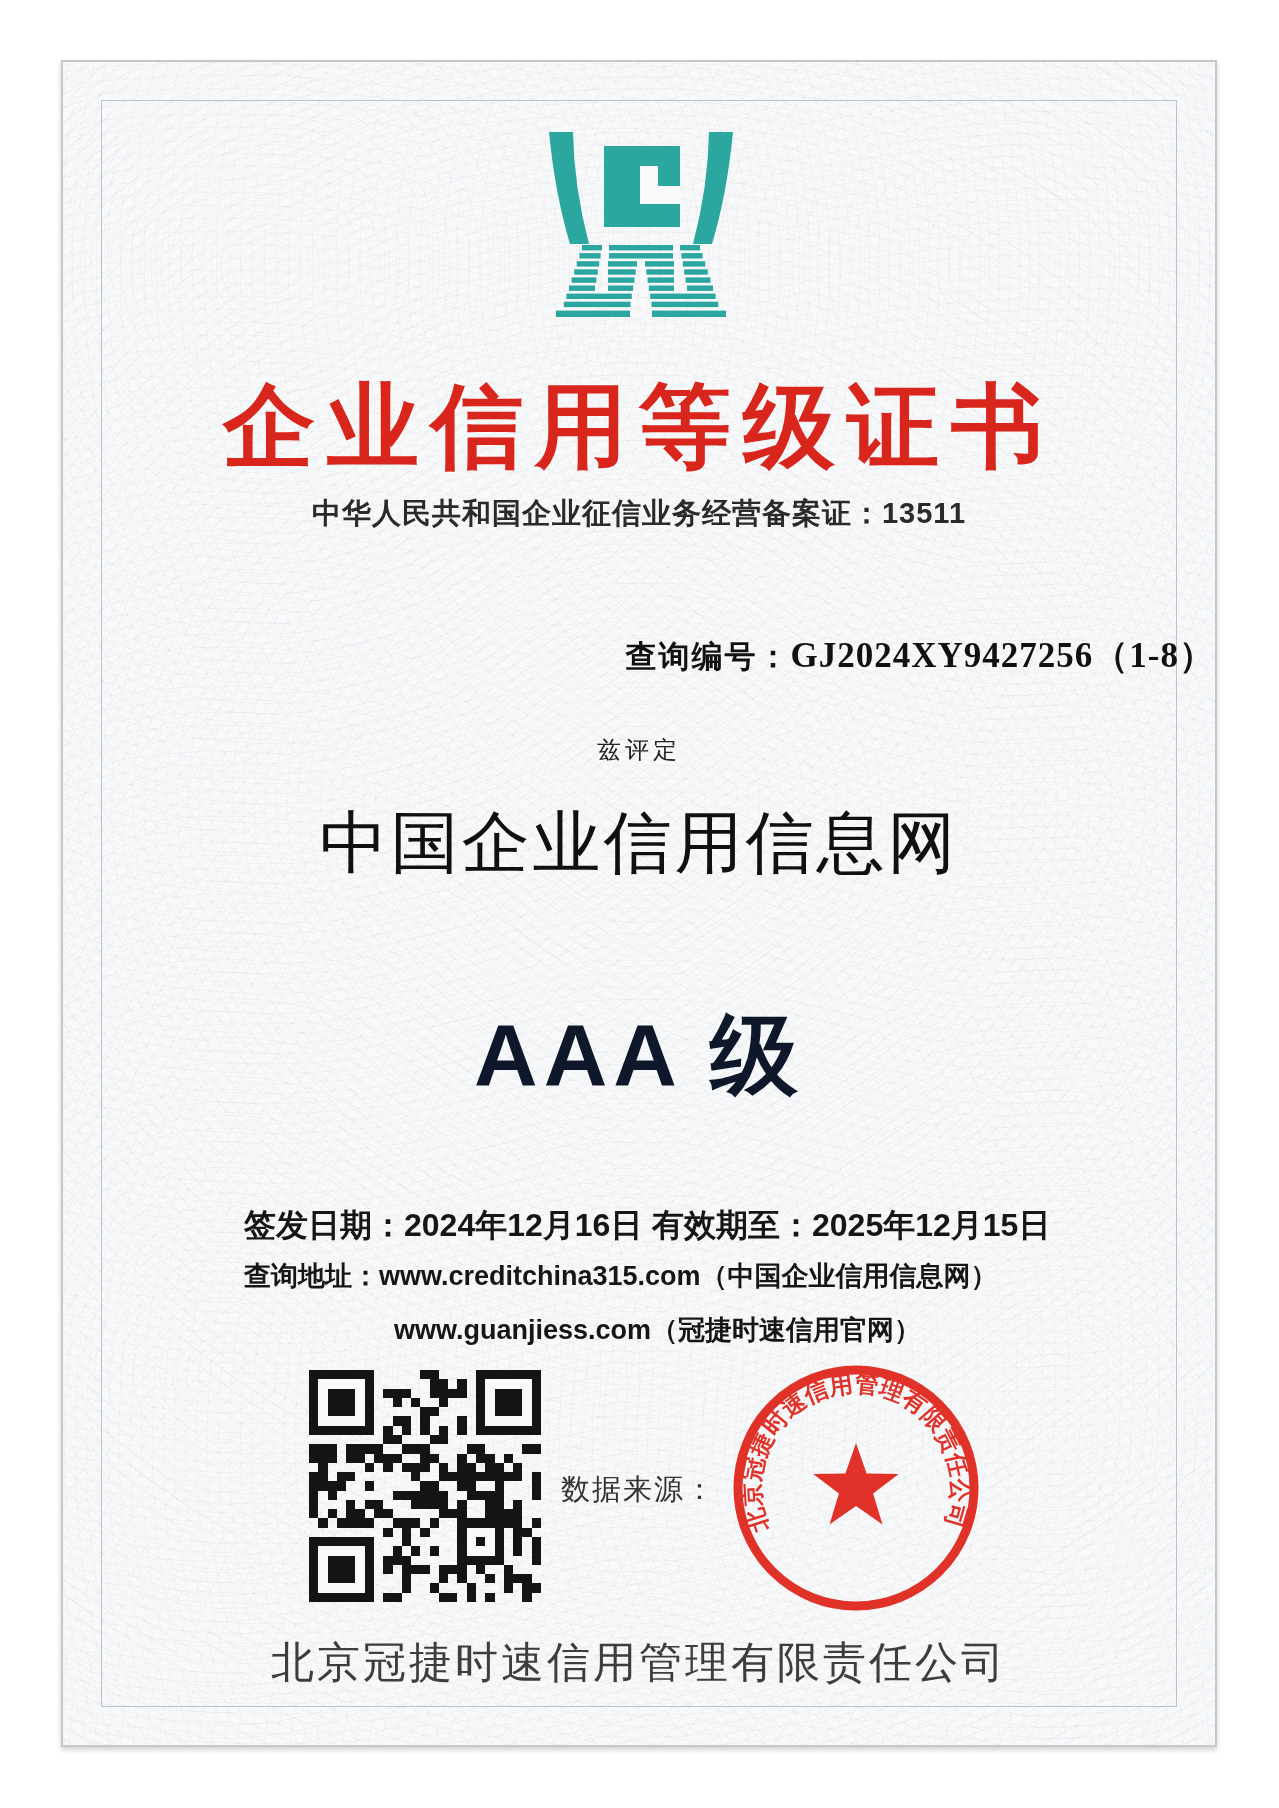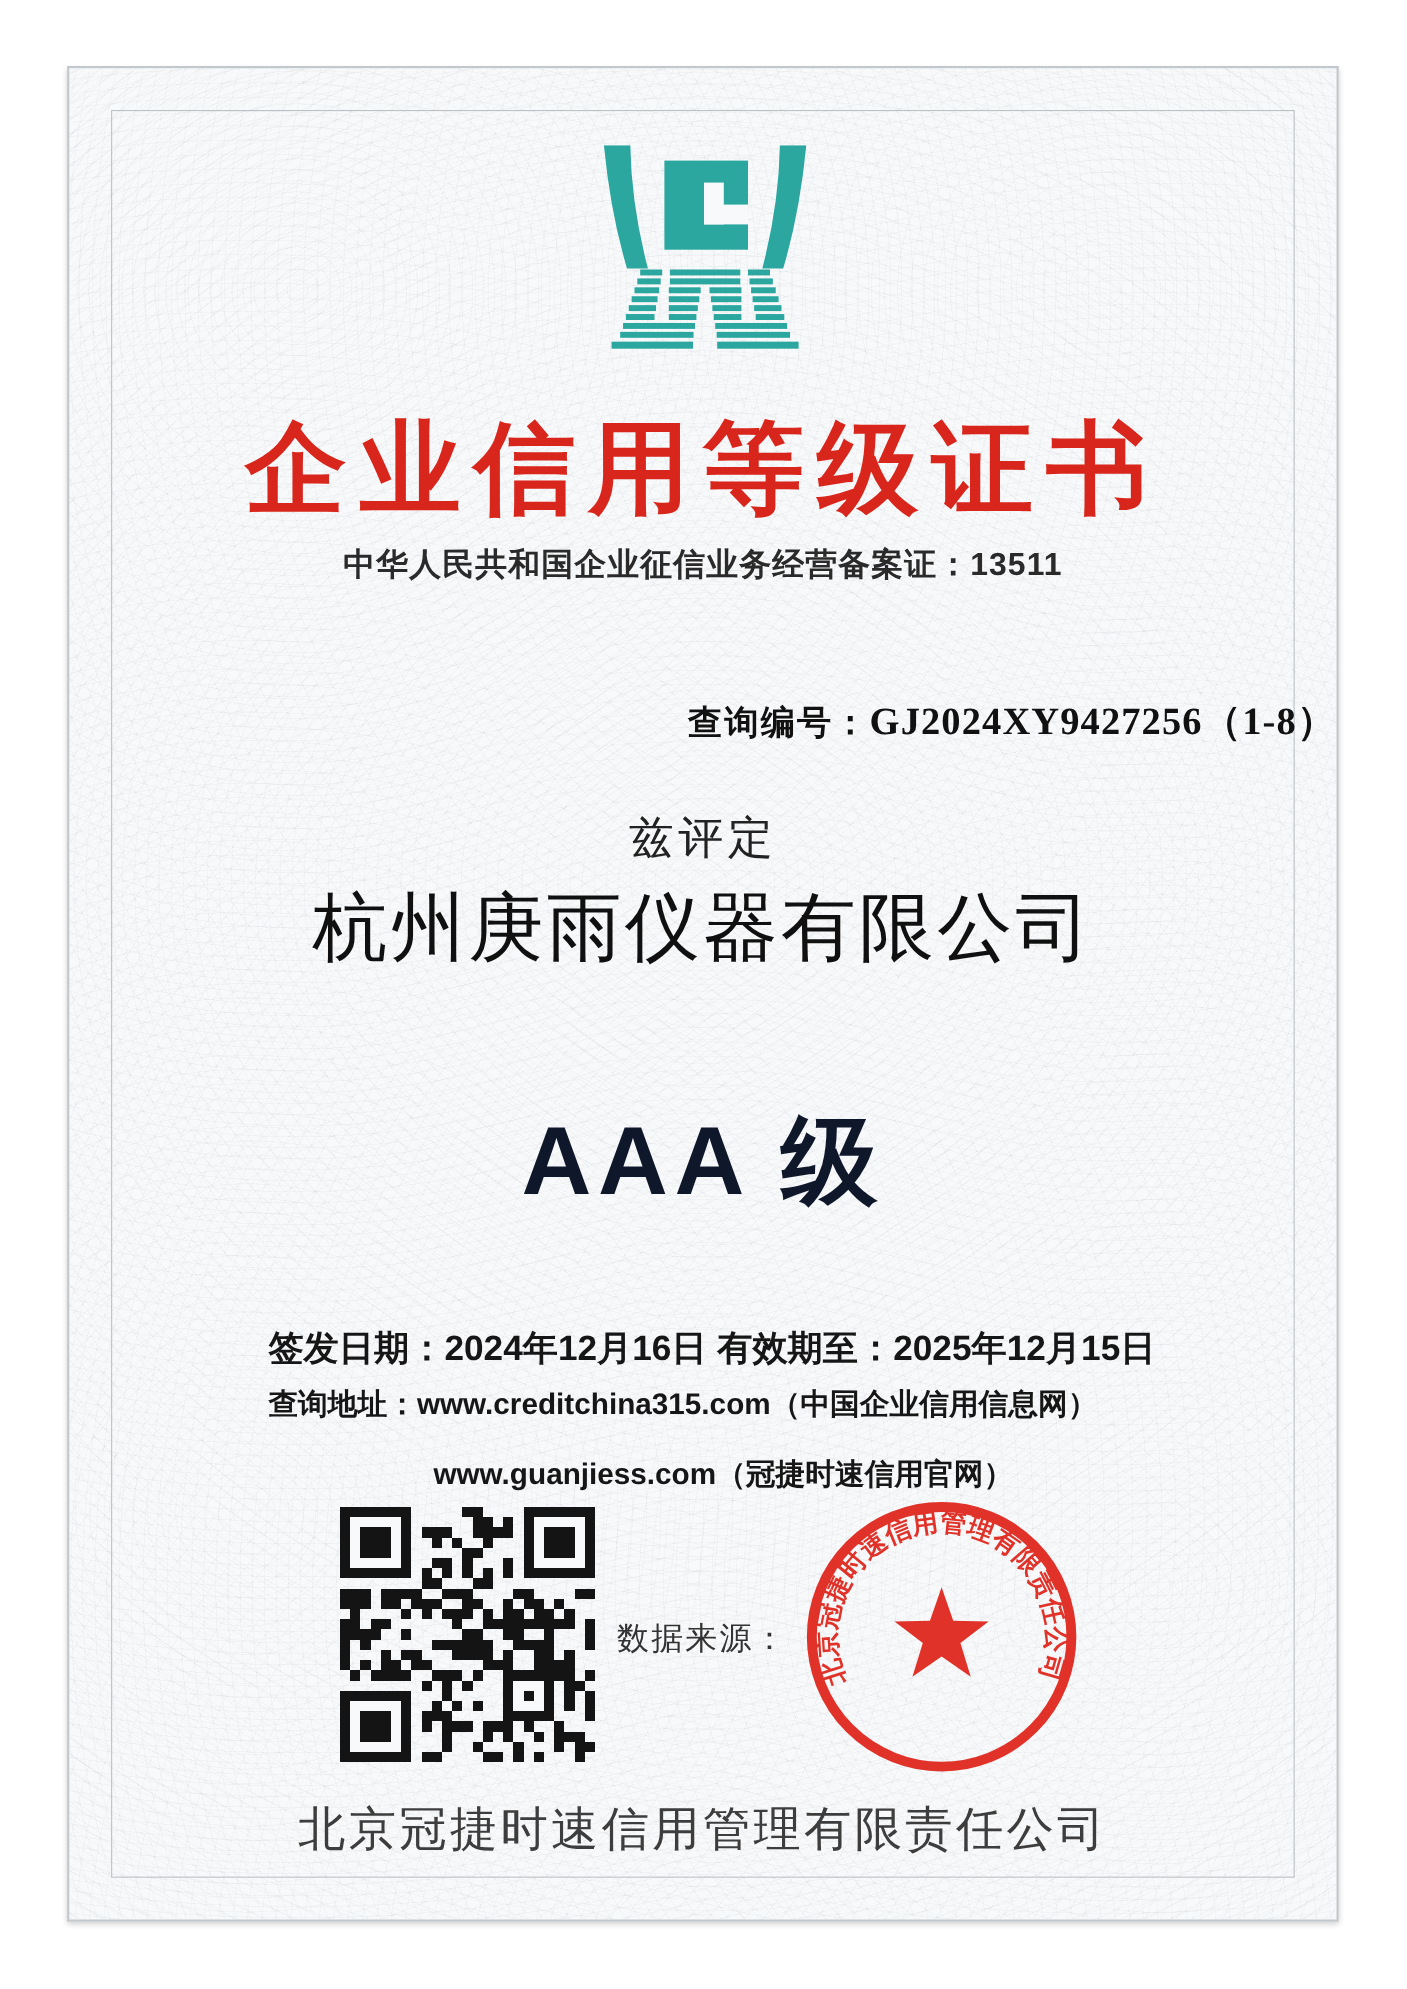--- a/index.html
+++ b/index.html
@@ -37,33 +37,33 @@
   .cert-title{
     top:318px;color:#D9261C;font-weight:bold;font-size:92px;line-height:1;
     letter-spacing:12px;white-space:nowrap;
   }
   .cert-subtitle{
     top:432px;color:#2a2a2a;font-weight:bold;font-size:29px;letter-spacing:1px;white-space:nowrap;
   }
   .query-line{top:570px;font-size:31px;color:#111;white-space:nowrap;text-align:right;}
   .query-line .lbl{font-weight:bold;letter-spacing:2px;}
   .query-line .val{font-family:"Liberation Serif","DejaVu Serif",serif;font-weight:bold;font-size:35px;letter-spacing:1px;}
-  .intro-line{top:672px;font-size:41px;color:#222;font-weight:500;letter-spacing:4px;}
+  .intro-line{top:672px;font-size:24px;color:#222;font-weight:500;letter-spacing:4px;}
   .company-name{
     top:736px;font-family:"DejaVu Serif","Liberation Serif",serif;
     font-size:68px;color:#101010;letter-spacing:3px;white-space:nowrap;
   }
   .rating{
     top:934px;color:#0f172a;font-weight:bold;font-size:88px;letter-spacing:6px;white-space:nowrap;
   }
   .dates-row{top:1142px;font-size:32px;font-weight:bold;color:#161616;white-space:nowrap;}
   .dates-row .issue{position:absolute;left:181px;top:0;}
   .dates-row .valid{position:absolute;left:589px;top:0;}
   .addr-block{left:181px;top:1196px;font-size:27px;font-weight:bold;color:#161616;white-space:nowrap;}
-  .addr-line2{margin-top:28px;margin-left:150px;}
+  .addr-line2{margin-top:18px;margin-left:150px;}
   .qr-wrap{left:246px;top:1308px;width:232px;height:232px;}
   .qr-wrap svg{display:block;width:100%;height:100%;}
   .data-source{left:498px;top:1408px;font-size:29px;color:#333;
     font-family:"DejaVu Serif","Liberation Serif",serif;letter-spacing:2px;}
   .seal-wrap{left:661px;top:1294px;width:264px;height:264px;opacity:.93;}
   .seal-wrap svg{display:block;width:100%;height:100%;}
   .issuer{
     top:1572px;font-size:43px;color:#3d3d3d;letter-spacing:3px;white-space:nowrap;
   }
   .teal{fill:#2BA7A0;}
@@ -121,21 +121,21 @@
   <div class="abs centered cert-title">企业信用等级证书</div>
 
   <div class="abs centered cert-subtitle">中华人民共和国企业征信业务经营备案证：13511</div>
 
   <div class="abs centered query-line">
     <span class="lbl">查询编号：</span><span class="val">GJ2024XY9427256（1-8）</span>
   </div>
 
   <div class="abs centered intro-line">兹评定</div>
 
-  <div class="abs centered company-name">杭州庚雨仪器有限公司</div>
+  <div class="abs centered company-name">中国企业信用信息网</div>
 
   <div class="abs centered rating">AAA 级</div>
 
   <div class="abs dates-row" style="left:0;right:0;height:40px;">
     <span class="issue"><span>签发日期：</span><span>2024年12月16日</span></span>
     <span class="valid"><span>有效期至：</span><span>2025年12月15日</span></span>
   </div>
 
   <div class="abs addr-block">
     <div><span>查询地址：</span><span>www.creditchina315.com（中国企业信用信息网）</span></div>

